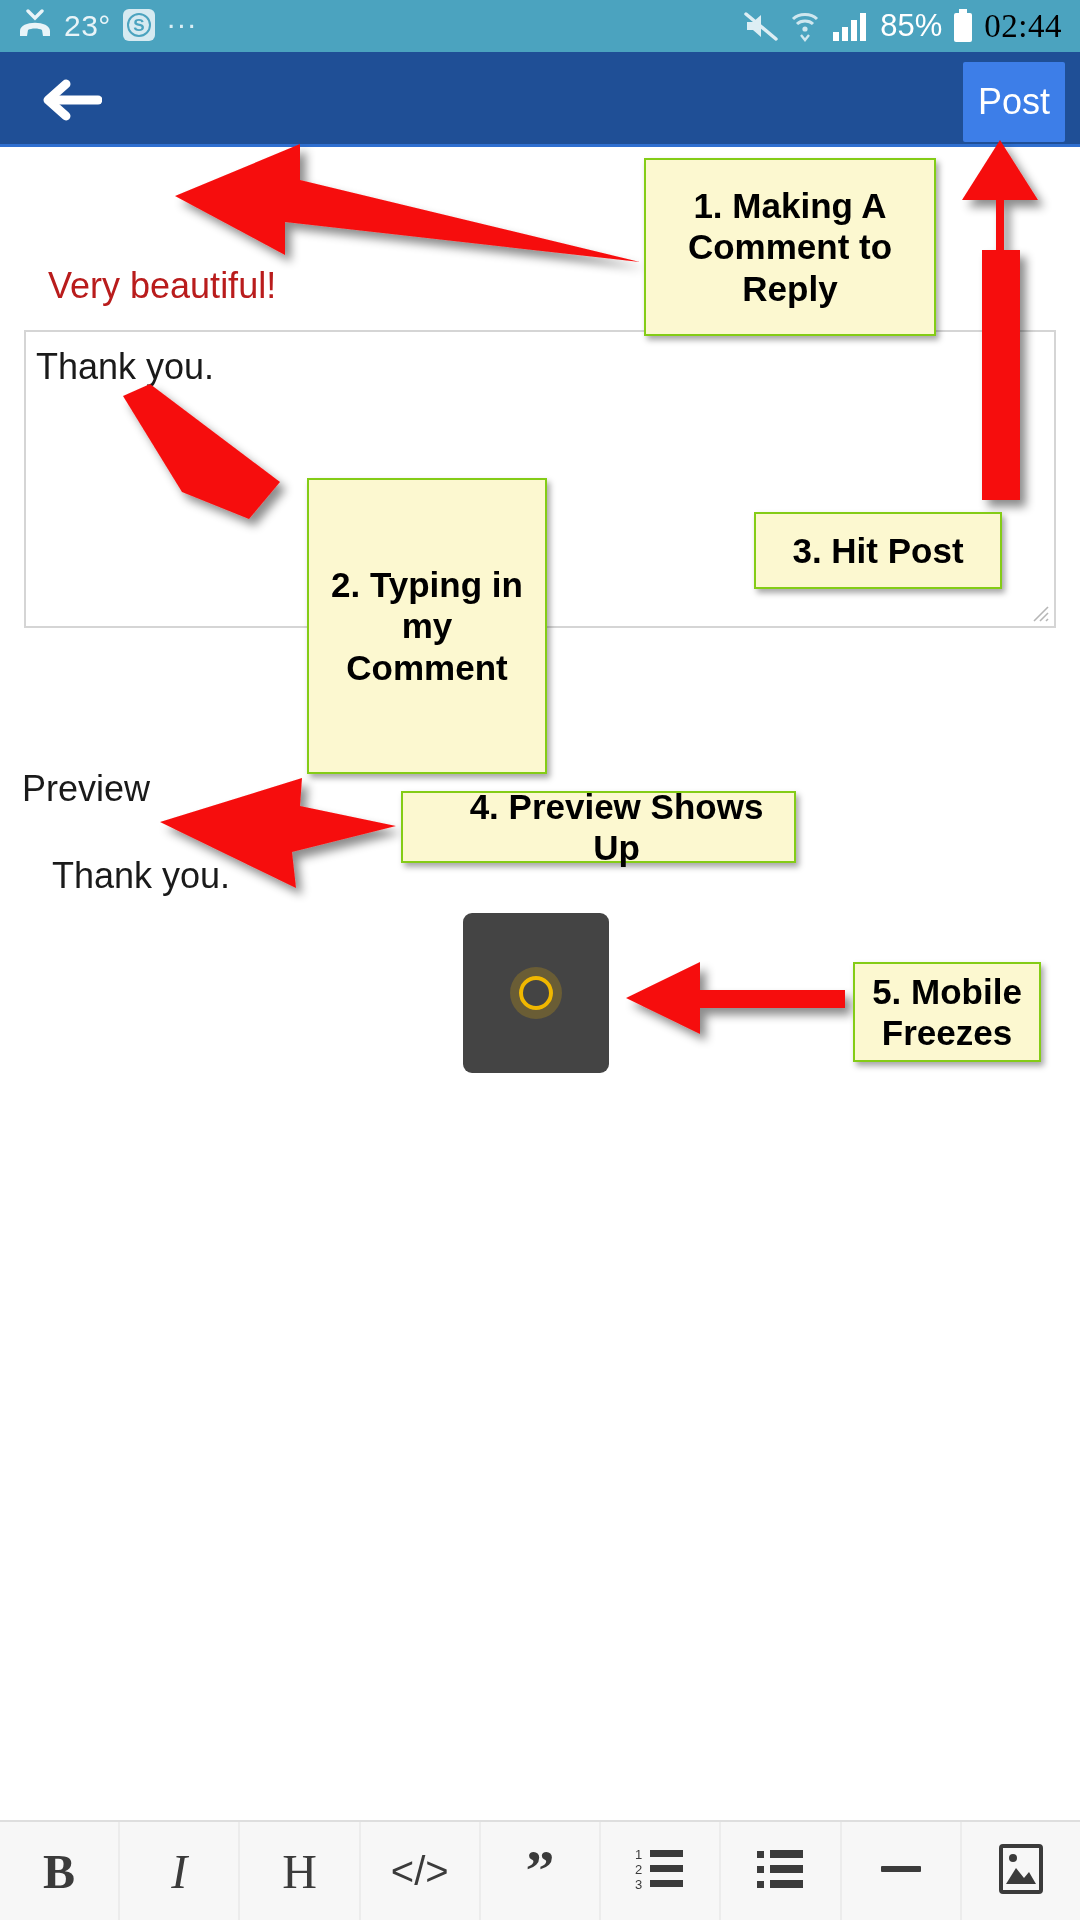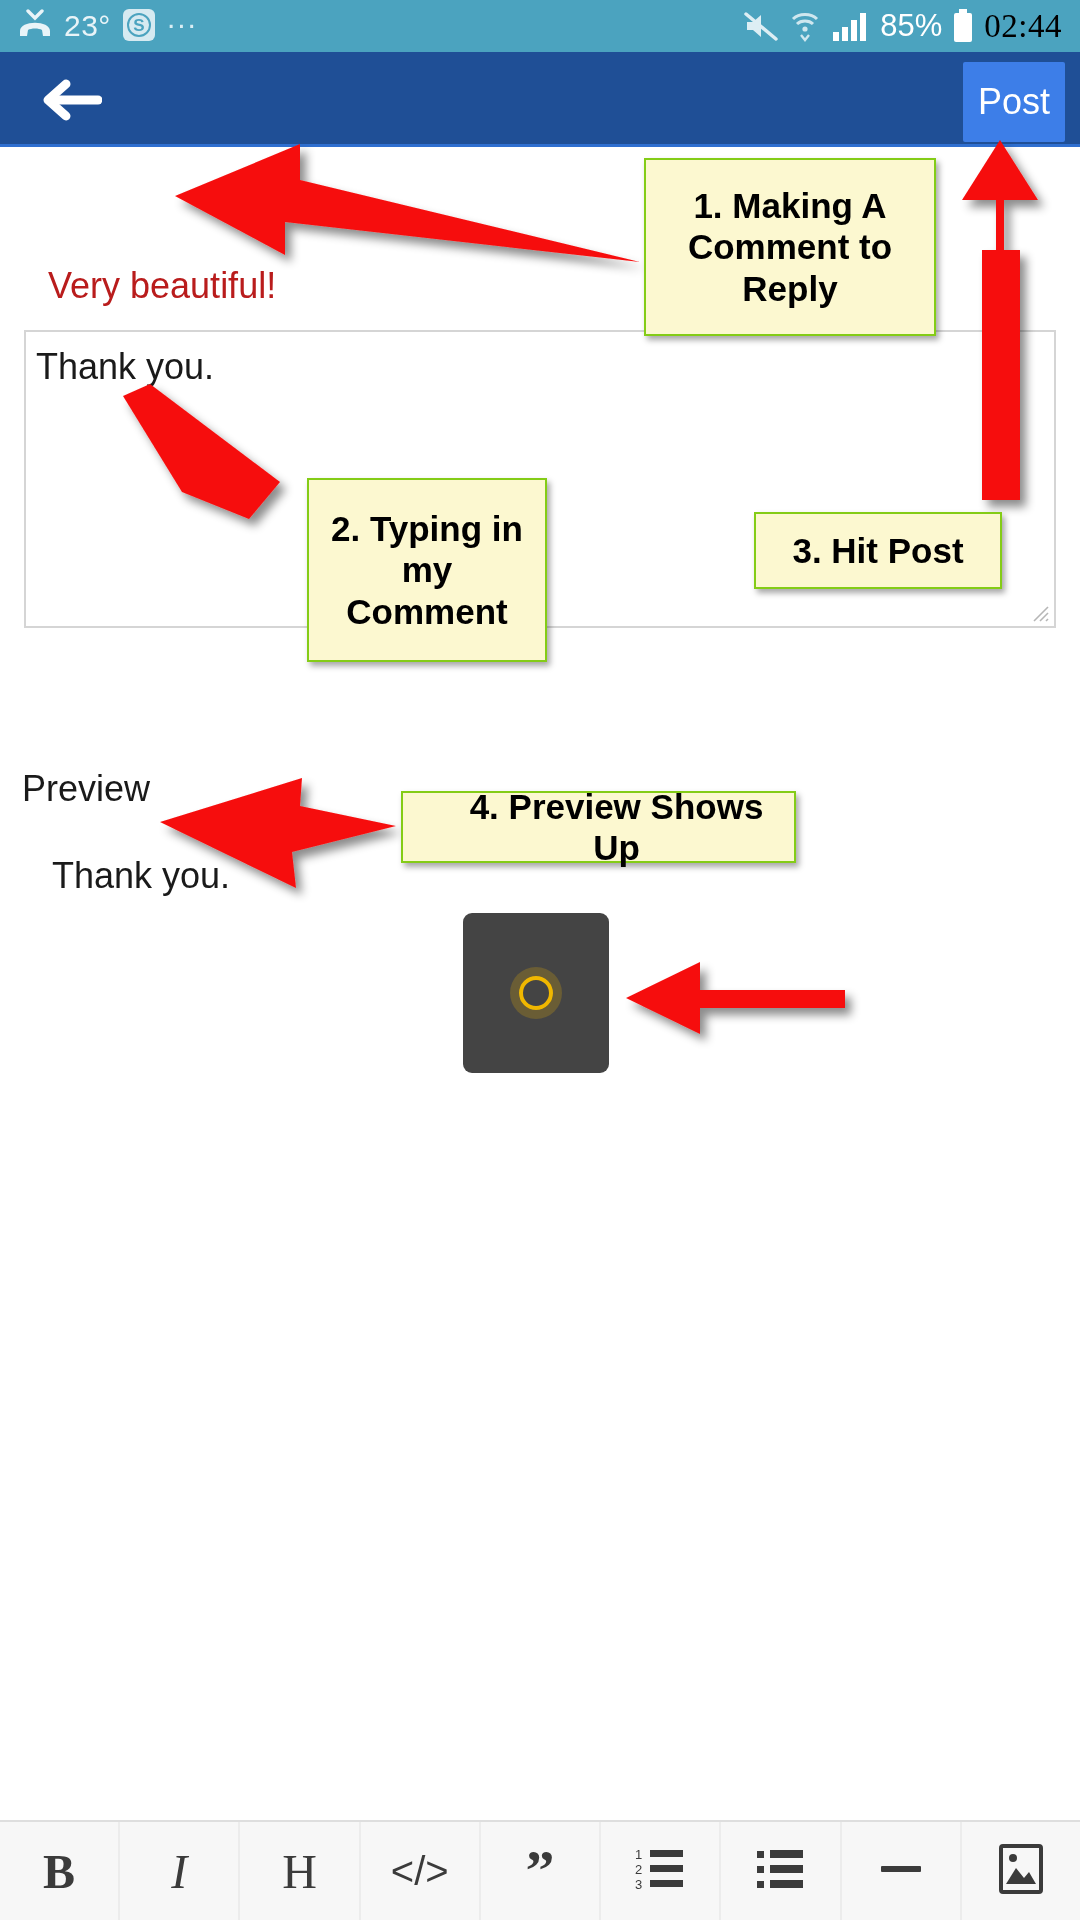--- a/index.html
+++ b/index.html
@@ -130,21 +130,21 @@
     border: 2px solid #84cc16;
     box-shadow: 3px 4px 6px rgba(0,0,0,0.35);
     color: #000000;
     font-weight: 700;
     text-align: center;
     display: flex; align-items: center; justify-content: center;
     line-height: 1.18;
     padding: 4px 8px;
   }
   #callout-1 { left: 644px; top: 158px; width: 292px; height: 178px; font-size: 35px; }
-  #callout-2 { left: 307px; top: 478px; width: 240px; height: 184px; font-size: 35px; }
+  #callout-2 { left: 307px; top: 478px; width: 240px; height: 296px; font-size: 35px; }
   #callout-3 { left: 754px; top: 512px; width: 248px; height: 77px; font-size: 35px; }
   #callout-4 { left: 401px; top: 791px; width: 395px; height: 72px; font-size: 35px; padding-left: 44px; }
   #callout-5 { left: 853px; top: 962px; width: 188px; height: 100px; font-size: 35px; }
 
   .arrow-layer {
     position: absolute; left: 0; top: 0;
     width: 1080px; height: 1920px;
     pointer-events: none;
   }
 </style>
@@ -258,20 +258,21 @@
 
     <g filter="url(#ashadow)">
       <path d="M845 990 L700 990 L700 962 L626 998 L700 1034 L700 1008 L845 1008 Z" fill="#f60d0d"></path>
     </g>
   </svg>
 
   <div class="callout" id="callout-1">1.  Making A Comment to Reply</div>
   <div class="callout" id="callout-2">2.  Typing in my Comment</div>
   <div class="callout" id="callout-3">3.  Hit Post</div>
   <div class="callout" id="callout-4">4.  Preview Shows Up</div>
+  <div class="callout" id="callout-5">5.  Mobile Freezes</div>
 
   <div class="toolbar">
 
     <div class="tb-item">
       <span class="tb-serif" style="font-weight:700">B</span>
     </div>
 
     <div class="tb-item">
       <span class="tb-serif ital">I</span>
     </div>

